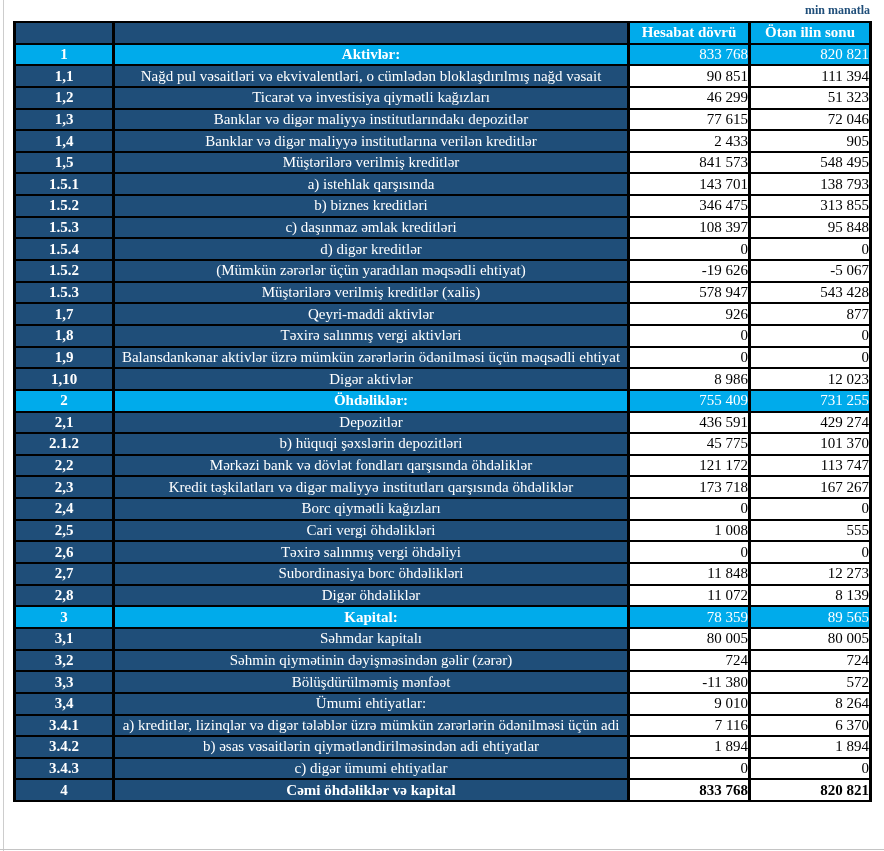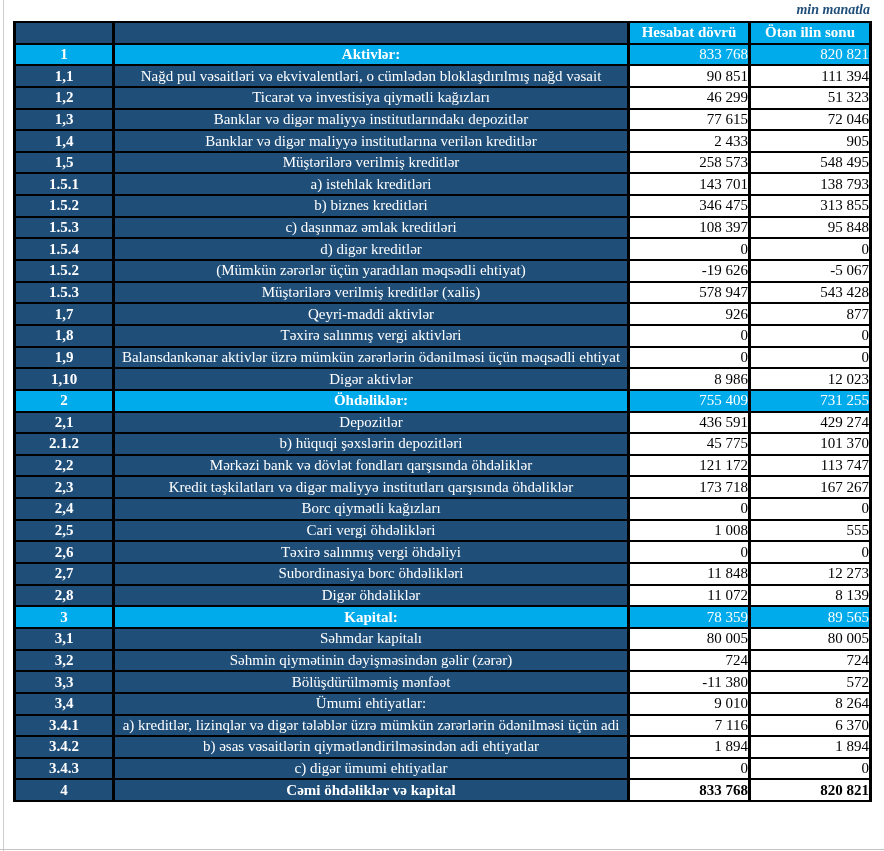--- a/index.html
+++ b/index.html
@@ -15,23 +15,22 @@
     background: #cdcdcd;
   }
   .page-edge-bottom {
     position: absolute; left: 0; top: 849px; width: 884px; height: 1px;
     background: #c4c4c4;
   }
   .unit-note {
     position: absolute; top: 0px; right: 14px;
     color: var(--navy, #1F4E79);
     font-weight: bold;
-    font-size: 14px;
+    font-size: 12px;
     line-height: 20px;
-    font-style: italic;
   }
   table.balance {
     position: absolute; left: 13px; top: 21px;
     border-collapse: collapse;
     table-layout: fixed;
     width: 857px;
     font-size: 15px;
   }
   table.balance col.c-num   { width: 99px; }
   table.balance col.c-label { width: 515px; }
@@ -123,26 +122,26 @@
       </tr>
       <tr class="normal">
         <td class="num">1,4</td>
         <td class="label">Banklar və digər maliyyə institutlarına verilən kreditlər</td>
         <td class="val">2 433</td>
         <td class="val">905</td>
       </tr>
       <tr class="normal">
         <td class="num">1,5</td>
         <td class="label">Müştərilərə verilmiş kreditlər</td>
-        <td class="val">258 573</td>
+        <td class="val">841 573</td>
         <td class="val">548 495</td>
       </tr>
       <tr class="normal">
         <td class="num">1.5.1</td>
-        <td class="label">a) istehlak kreditləri</td>
+        <td class="label">a) istehlak qarşısında</td>
         <td class="val">143 701</td>
         <td class="val">138 793</td>
       </tr>
       <tr class="normal">
         <td class="num">1.5.2</td>
         <td class="label">b) biznes kreditləri</td>
         <td class="val">346 475</td>
         <td class="val">313 855</td>
       </tr>
       <tr class="normal">

